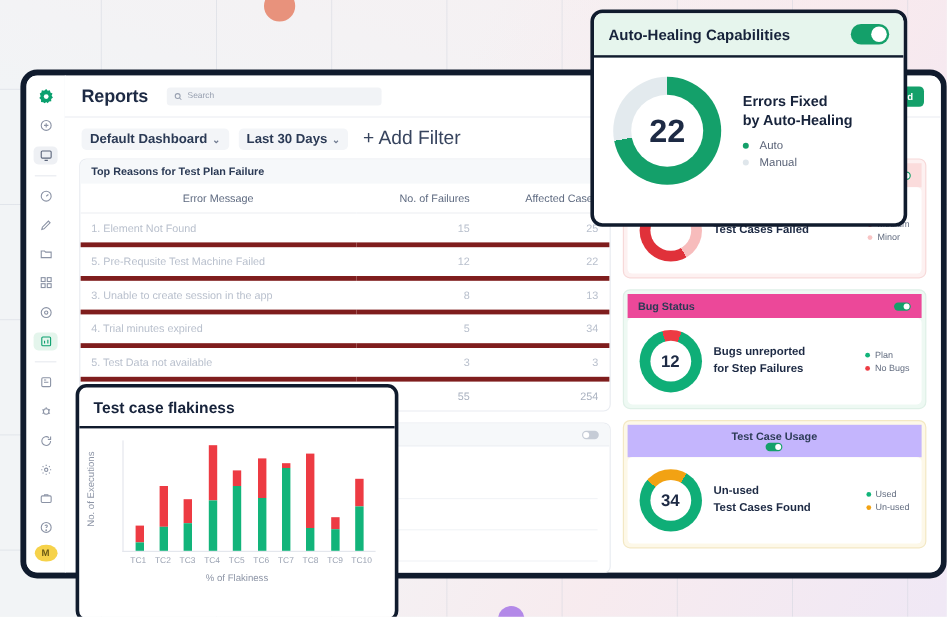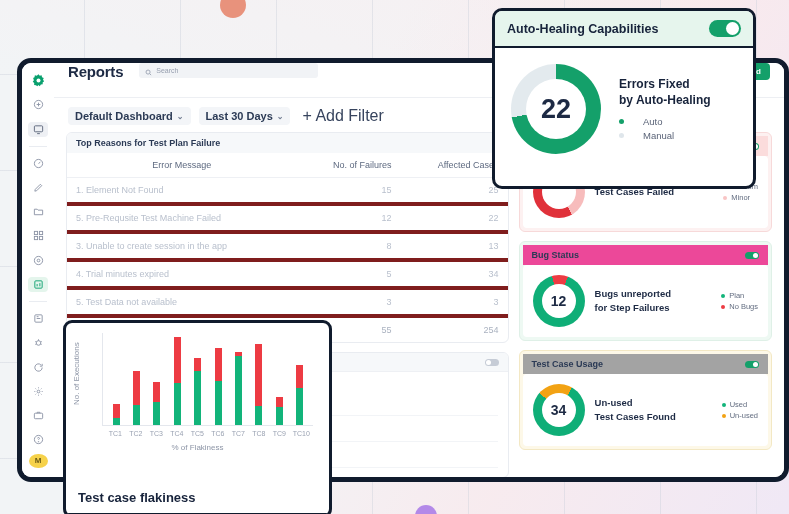--- a/index.html
+++ b/index.html
@@ -40,21 +40,21 @@
   .rail-ico.brand{margin-top:10px;color:#0aa06e;}
   .rail-ico.sel{background:#e4f5ec;color:#0aa06e;}
   .rail-ico.sel2{background:#eef0f4;color:#5b657a;}
   .rail-sep{width:18px;height:1px;background:#e9ecf1;margin-top:9px;}
   .rail-spacer{flex:1;}
   #avatar{width:19px;height:19px;border-radius:50%;background:#f6d24a;color:#6b5a14;
           font-size:8px;font-weight:700;display:flex;align-items:center;justify-content:center;margin:6px 0 9px;}
 
   
   #main{position:absolute;left:32px;right:0;top:0;bottom:0;background:#fff;}
-  #topbar{height:34px;display:flex;align-items:flex-start;padding:0 14px;border-bottom:1px solid #edeff3;}
+  #topbar{height:34px;display:flex;align-items:center;padding:0 14px;border-bottom:1px solid #edeff3;}
   #page-title{font-size:15px;font-weight:700;color:#1d2a44;letter-spacing:-.2px;}
   #search-box{margin-left:16px;width:167px;height:15px;background:#f1f3f6;border-radius:3px;
               display:flex;align-items:center;padding:0 6px;gap:4px;}
   #search-box .ph{font-size:7px;color:#98a0b0;}
   .topbar-spacer{flex:1;}
   #new-dash-btn{background:#14a06a;color:#fff;font-size:8px;font-weight:700;border:none;
                 border-radius:4px;height:17px;padding:0 9px;white-space:nowrap;}
 
   
   #filters{display:flex;align-items:center;gap:8px;padding:9px 14px 7px;}
@@ -115,21 +115,21 @@
   .run-row{display:flex;align-items:center;gap:6px;height:25px;border-bottom:1px solid #f2f4f7;padding-left:2px;}
   .dot{width:5px;height:5px;border-radius:50%;background:#12b47a;flex:none;}
   .dot.f{width:9px;height:9px;background:#fff;border:1.6px solid #ed3b43;position:relative;}
   .dot.f:before,.dot.f:after{content:"";position:absolute;left:1.6px;top:2.6px;width:5px;height:1.4px;background:#ed3b43;}
   .dot.f:before{transform:rotate(45deg);} .dot.f:after{transform:rotate(-45deg);}
 
   
   .kcard{border-radius:6px;overflow:hidden;margin-bottom:9px;border:1px solid #e9ecf1;background:#fff;}
   .kcard .khd{font-size:9px;font-weight:700;color:#2b3a55;padding:5px 9px;
               display:flex;align-items:center;justify-content:space-between;}
-  .khd.green{background:#ec4899;} .khd.red{background:#fbdcdc;} .khd.yellow{background:#a3a3a3;}
+  .khd.green{background:#ec4899;} .khd.red{background:#fbdcdc;} .khd.yellow{background:#c4b5fd;flex-direction:column;}
   .kcard.redwrap{border-color:#f7d9d9;background:#fdf1f1;padding:3px;}
   .kcard.greenwrap{border-color:#dff0e7;background:#eef9f3;padding:3px;}
   .kcard.yellowwrap{border-color:#f3e8c4;background:#fdf8e8;padding:3px;}
   .kbody{background:#fff;border-radius:4px;display:flex;align-items:center;gap:10px;padding:10px 10px;}
   .donut{width:52px;height:52px;border-radius:50%;flex:none;position:relative;}
   .donut .hole{position:absolute;inset:9px;background:#fff;border-radius:50%;
                display:flex;align-items:center;justify-content:center;
                font-size:14px;font-weight:700;color:#1d2a44;}
   .ktext{font-size:9.5px;font-weight:700;color:#1d2a44;line-height:1.45;}
   .klegend{margin-left:auto;font-size:7.5px;color:#636d80;}
@@ -143,21 +143,21 @@
            border-bottom:2px solid #101b2d;}
   #heal-title{font-size:12.5px;font-weight:700;color:#17233b;}
   #heal-toggle{width:32px;height:17px;border-radius:9px;background:#14a06a;position:relative;}
   #heal-toggle i{position:absolute;right:2px;top:2px;width:13px;height:13px;border-radius:50%;background:#fff;}
   #heal-body{display:flex;align-items:center;gap:18px;padding:16px 16px;}
   #heal-donut{width:90px;height:90px;border-radius:50%;position:relative;flex:none;}
   #heal-donut .hole{position:absolute;inset:15px;background:#fff;border-radius:50%;
                     display:flex;align-items:center;justify-content:center;
                     font-size:27px;font-weight:700;color:#1d2a44;}
   #heal-txt .t{font-size:12px;font-weight:700;color:#17233b;line-height:1.3;}
-  #heal-txt .lg{display:flex;align-items:center;gap:19px;font-size:9.5px;color:#5b6478;margin-top:3px;}
+  #heal-txt .lg{display:flex;align-items:center;gap:9px;font-size:9.5px;color:#5b6478;margin-top:3px;}
   #heal-txt .lg:first-of-type{margin-top:8px;}
   #heal-txt .lgd{width:5px;height:5px;border-radius:50%;}
 </style>
 </head>
 <body>
 
 <div id="bg">
   <div id="grid"></div>
   <div class="blob" id="blob-salmon"></div>
   <div class="blob" id="blob-purple"></div>
@@ -476,20 +476,21 @@
               </div>
           </div>
         </div>
 
       </div>
     </div>
   </div>
 </div>
 
 <div id="flaky-card">
+  <div id="flaky-hd">Test case flakiness</div>
   <div id="flaky-body">
     <div id="ylabel">No. of Executions</div>
     <div id="chart-area">
       <div id="bars">
           <div class="bar" style="height: 21.3053px;">
             <div class="fail" style="height: 65.2174%; background: rgb(237, 59, 67);"></div>
             <div class="pass" style="height: 34.7826%; background: rgb(18, 180, 122);"></div>
           </div>
           <div class="bar" style="height: 53.7263px;">
             <div class="fail" style="height: 62.069%; background: rgb(237, 59, 67);"></div>
@@ -536,21 +537,20 @@
         <span>TC4</span>
         <span>TC5</span>
         <span>TC6</span>
         <span>TC7</span>
         <span>TC8</span>
         <span>TC9</span>
         <span>TC10</span>
       </div>
     <div id="xlabel">% of Flakiness</div>
   </div>
-  <div id="flaky-hd">Test case flakiness</div>
 </div>
 
 <div id="heal-card">
   <div id="heal-hd">
     <span id="heal-title">Auto-Healing Capabilities</span>
     <span id="heal-toggle">
         <i></i>
       </span>
   </div>
   <div id="heal-body">

